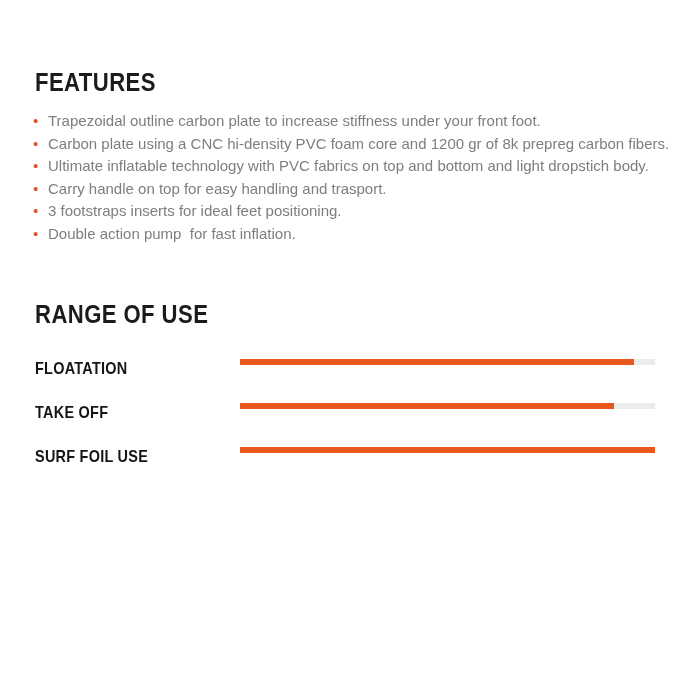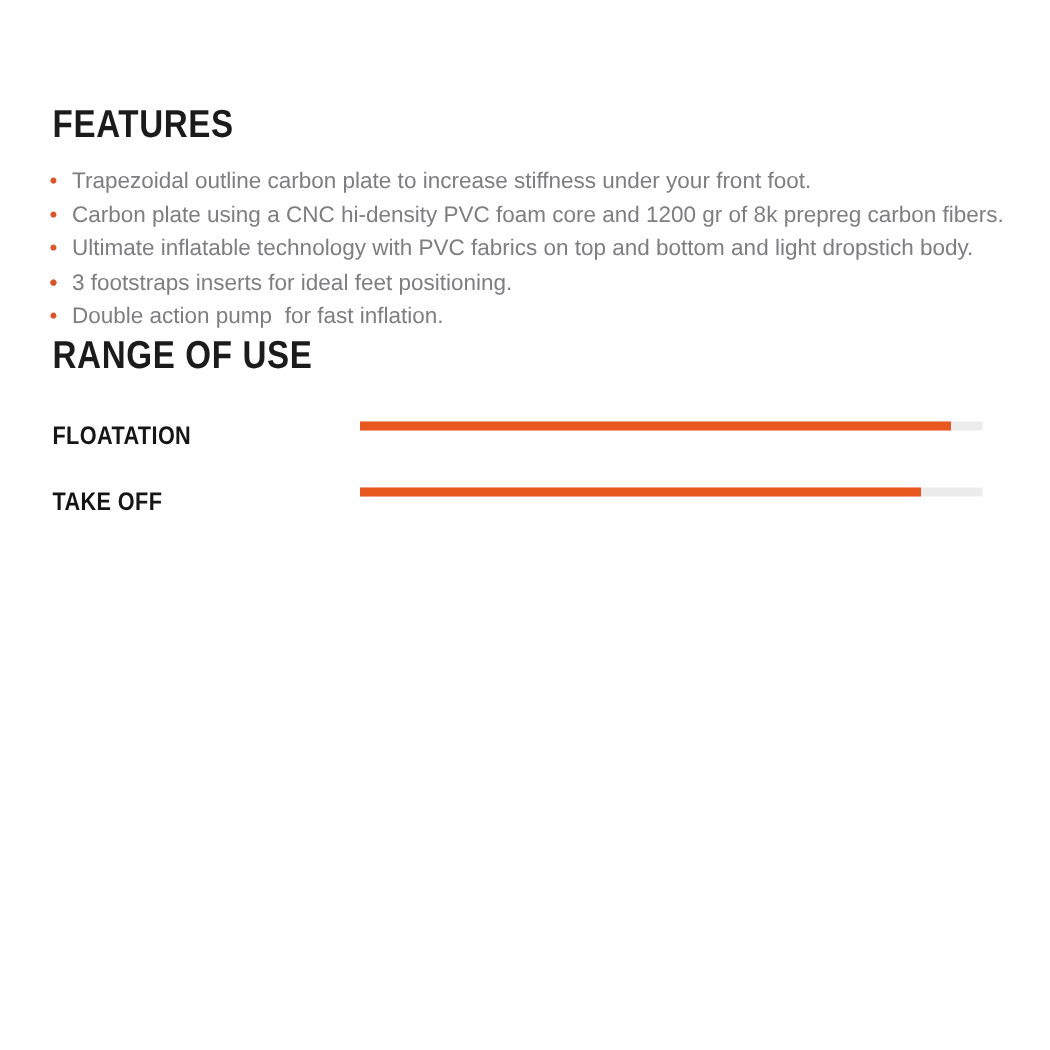--- a/index.html
+++ b/index.html
@@ -41,21 +41,21 @@
   }
   .bullet {
     position: absolute;
     left: -2px;
     top: 0;
     color: #D9562B;
     font-size: 15px;
     line-height: 22.5px;
   }
   
-  .range-section { }
+  .range-section { margin-top: 56px; }
   .chart { margin-top: 32px; }
   .chart-row {
     display: flex;
     align-items: flex-start;
     height: 44px;
   }
   .chart-label {
     width: 205px;
     flex: 0 0 205px;
     font-size: 17px;
@@ -82,37 +82,43 @@
 <body>
 
 <div class="page">
 
   <h1 class="section-heading">FEATURES</h1>
 
   <ul class="features-list" id="features-list">
       <li class="feature-item"><span class="bullet">•</span><span>Trapezoidal outline carbon plate to increase stiffness under your front foot.</span></li>
       <li class="feature-item"><span class="bullet">•</span><span>Carbon plate using a CNC hi-density PVC foam core and 1200 gr of 8k prepreg carbon fibers.</span></li>
       <li class="feature-item"><span class="bullet">•</span><span>Ultimate inflatable technology with PVC fabrics on top and bottom and light dropstich body.</span></li>
-      <li class="feature-item"><span class="bullet">•</span></li>
+      <li class="feature-item"><span class="bullet">•</span><span>Carry handle on top for easy handling and trasport.</span></li>
       <li class="feature-item"><span class="bullet">•</span><span>3 footstraps inserts for ideal feet positioning.</span></li>
       <li class="feature-item"><span class="bullet">•</span><span>Double action pump  for fast inflation.</span></li>
     </ul>
 
   <div class="range-section">
     <h2 class="section-heading">RANGE OF USE</h2>
 
     <div class="chart" id="chart">
         <div class="chart-row">
           <div class="chart-label">FLOATATION</div>
           <div class="track" style="background: rgb(236, 236, 236);">
             <div class="fill" style="width: 95%; background: rgb(231, 87, 30);"></div>
           </div>
         </div>
         <div class="chart-row">
           <div class="chart-label">TAKE OFF</div>
           <div class="track" style="background: rgb(236, 236, 236);">
             <div class="fill" style="width: 90%; background: rgb(231, 87, 30);"></div>
           </div>
         </div>
+        <div class="chart-row">
+          <div class="chart-label">SURF FOIL USE</div>
+          <div class="track" style="background: rgb(236, 236, 236);">
+            <div class="fill" style="width: 100%; background: rgb(231, 87, 30);"></div>
+          </div>
+        </div>
       </div>
   </div>
 
 </div>
 
 </body></html>

